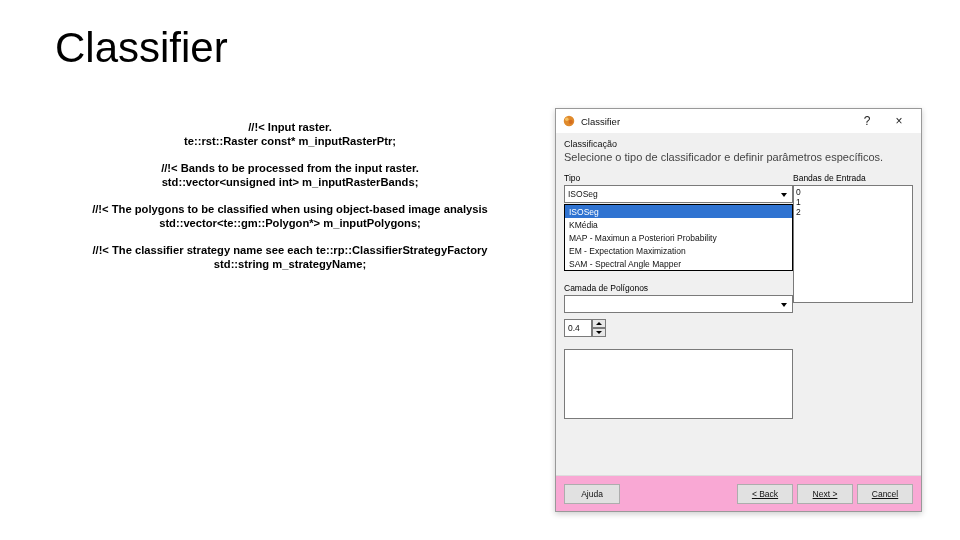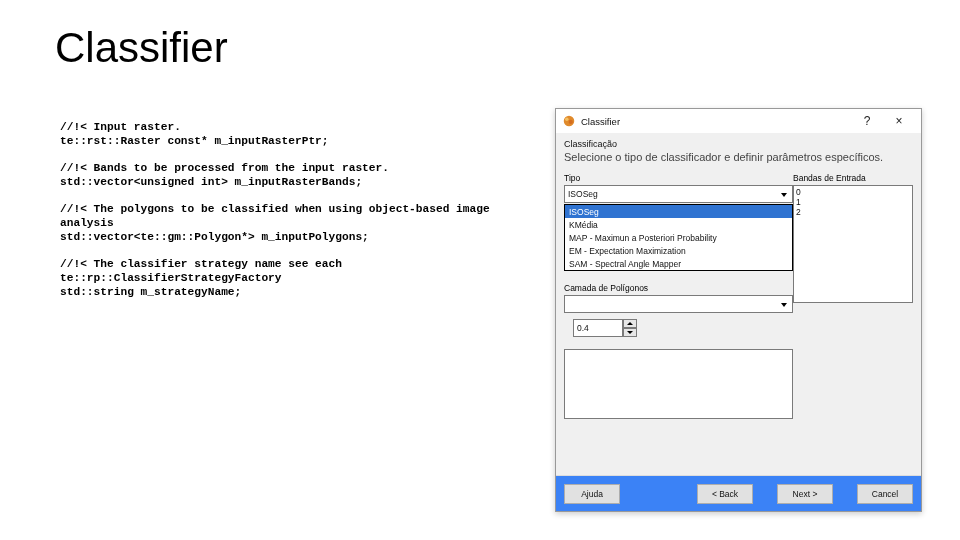--- a/index.html
+++ b/index.html
@@ -15,25 +15,26 @@
     top: 24px; left: 55px;
     font-size: 42px;
     font-weight: 400;
     color: #000;
     font-family: "Calibri Light", "Segoe UI Light", sans-serif;
   }
   .code-block {
     position: absolute;
     top: 120px; left: 60px;
     width: 460px;
-    font-family: Liberation Mono, monospace;
+    font-family: Liberation Sans, sans-serif;
     font-size: 11.2px;
     font-weight: bold;
     color: #000;
     line-height: 1.25;
+    text-align: center;
   }
   .code-block p { margin-bottom: 0; }
   .code-block .para { margin-bottom: 13px; }
 
   
   .dialog {
     position: absolute;
     top: 108px; left: 555px;
     width: 367px; height: 404px;
     background: #f0f0f0;
@@ -167,37 +168,37 @@
   .poly-panel {
     margin-top: 12px;
     height: 70px;
     background:#fff;
     border:1px solid #7a7a7a;
   }
   .dlg-footer {
     position:absolute;
     left:0; right:0; bottom:0;
     height: 36px;
-    background:#3b82f6;
+    background:#f9a8d4;
     display:flex;
     align-items:center;
     justify-content: space-between;
     padding: 0 8px;
     border-top:1px solid #ddd;
   }
   .dlg-footer .btn {
     height:20px;
     min-width: 56px;
     background:#e1e1e1;
     border:1px solid #adadad;
     font-size:8.5px;
     display:flex; align-items:center; justify-content:center;
     padding: 0 8px;
   }
-  .footer-right { display:flex; gap:24px; }
+  .footer-right { display:flex; gap:4px;text-decoration:underline; }
 </style>
 </head>
 <body>
 
 <div class="slide-title">Classifier</div>
 
 <div class="code-block">
   <div class="para">
     <p>//!&lt; Input raster.</p>
     <p>te::rst::Raster const* m_inputRasterPtr;</p>
@@ -248,21 +249,21 @@
           <div class="opt">EM - Expectation Maximization</div>
           <div class="opt">SAM - Spectral Angle Mapper</div>
         </div>
 
         <div class="below-cols">
           <div class="field-label">Camada de Polígonos</div>
           <div class="combo">
             <span></span>
             <span class="combo-arrow"></span>
           </div>
-          <div style="margin-top:6px; width:64px;margin-left:9px;">
+          <div style="margin-top:6px; width:42px;">
             <div class="small-num-field">
               <div class="small-num-input">0.4</div>
               <div class="spin-btns">
                 <div class="spin-up"></div>
                 <div class="spin-down"></div>
               </div>
             </div>
           </div>
           <div class="poly-panel"></div>
         </div>

